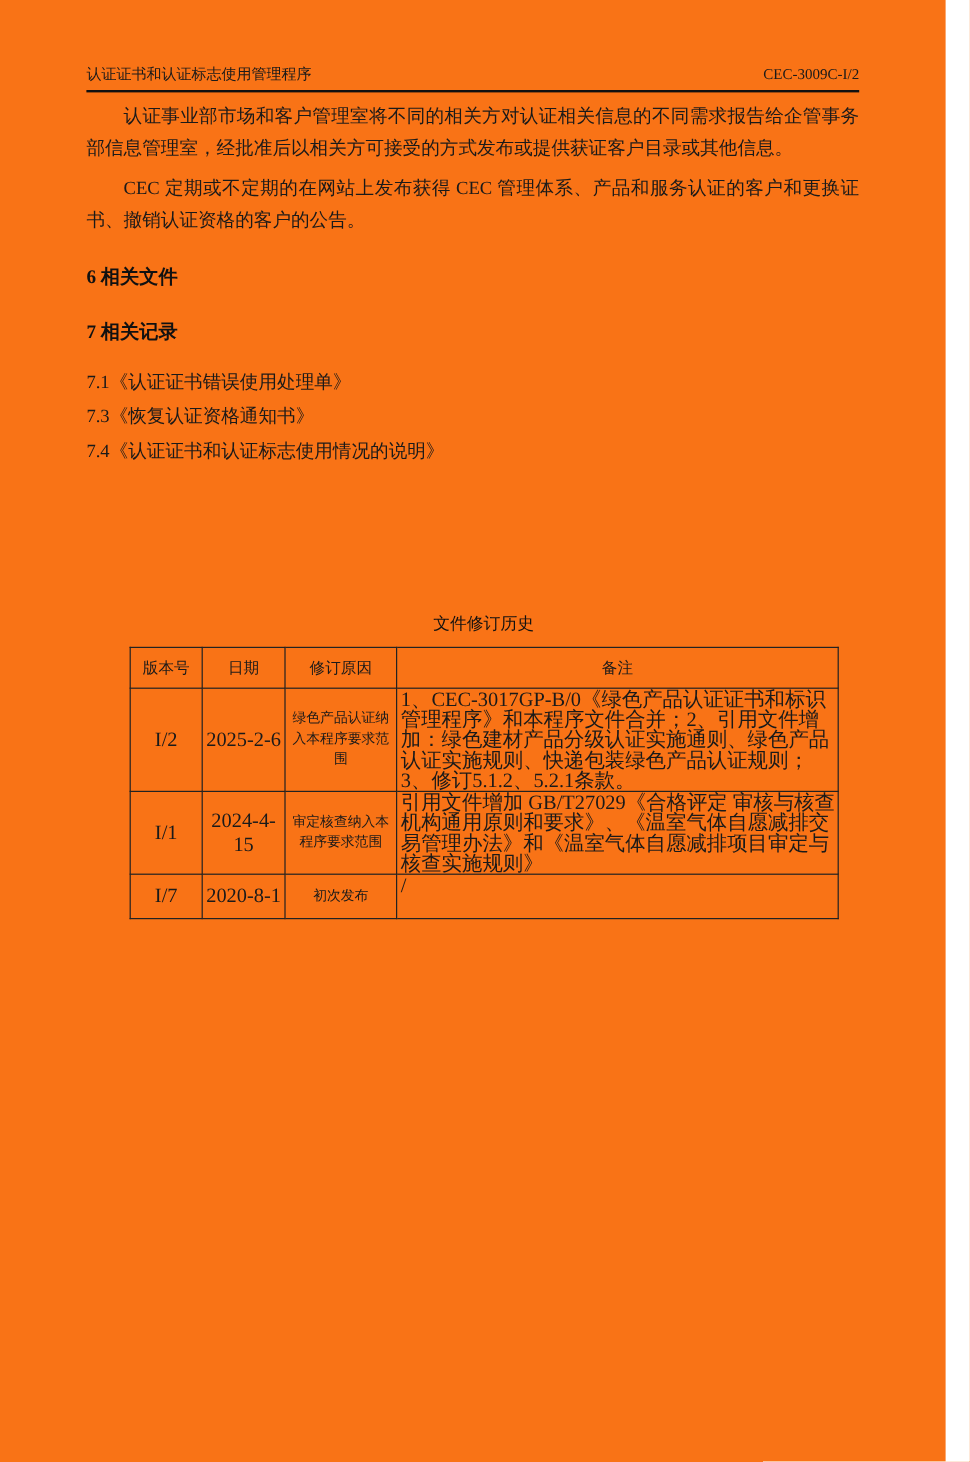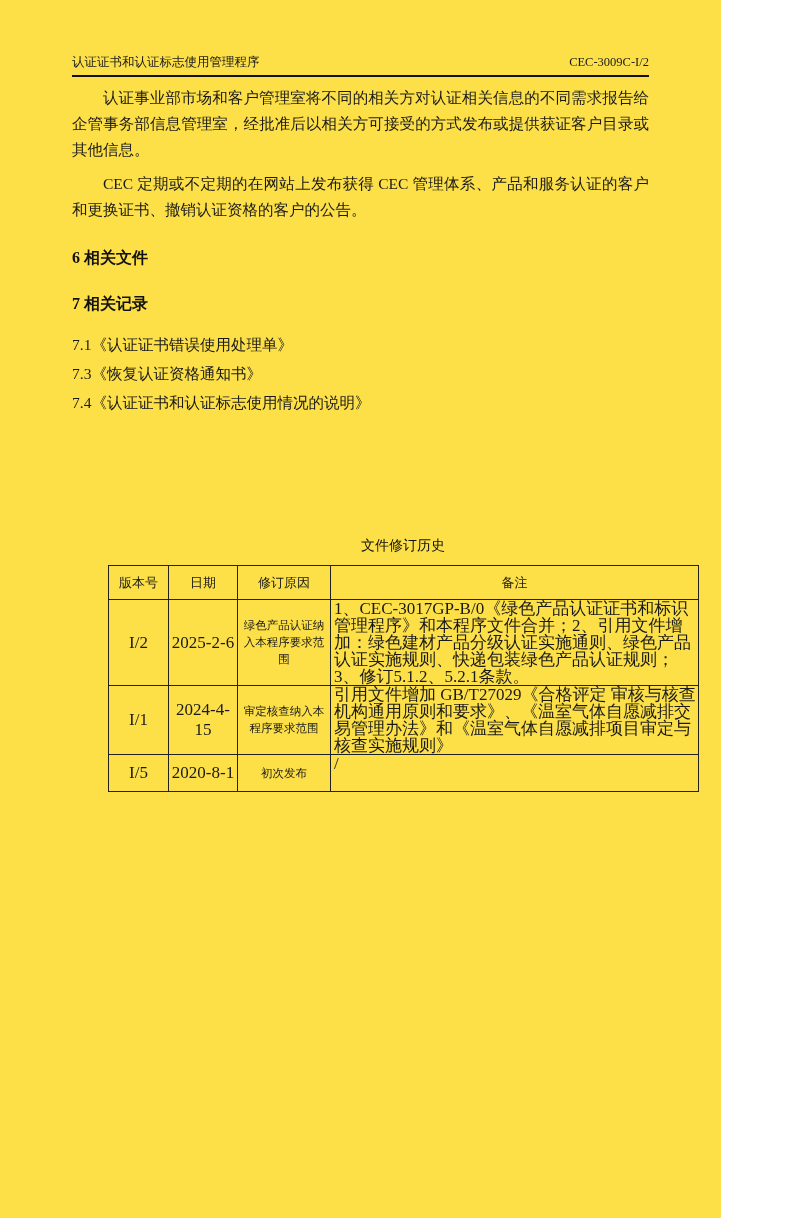--- a/index.html
+++ b/index.html
@@ -1,21 +1,21 @@
 <!DOCTYPE html>
 <html><head>
 <meta charset="utf-8">
 <style>
   * { margin: 0; padding: 0; box-sizing: border-box; }
   html, body { background: #ffffff; }
   .page {
     position: relative;
-    width: 721px;
+    width: 788px;
     height: 1218px;
-    background: #fde047;
+    background: #f97316;
     color: #1a1a1a;
     font-family: "Liberation Serif", "DejaVu Serif", serif;
     overflow: hidden;
   }
   .content {
     padding: 0 72px;
   }
   
   .doc-header {
     display: flex;
@@ -150,21 +150,21 @@
             <td class="c-reason">绿色产品认证纳入本程序要求范围</td>
             <td class="c-remark">1、CEC-3017GP-B/0《绿色产品认证证书和标识管理程序》和本程序文件合并；2、引用文件增加：绿色建材产品分级认证实施通则、绿色产品认证实施规则、快递包装绿色产品认证规则；3、修订5.1.2、5.2.1条款。</td>
           </tr>
           <tr class="r-1">
             <td class="c-version">I/1</td>
             <td class="c-date">2024-4-15</td>
             <td class="c-reason">审定核查纳入本程序要求范围</td>
             <td class="c-remark">引用文件增加 GB/T27029《合格评定 审核与核查机构通用原则和要求》、《温室气体自愿减排交易管理办法》和《温室气体自愿减排项目审定与核查实施规则》</td>
           </tr>
           <tr class="r-2">
-            <td class="c-version">I/5</td>
+            <td class="c-version">I/7</td>
             <td class="c-date">2020-8-1</td>
             <td class="c-reason centered">初次发布</td>
             <td class="c-remark">/</td>
           </tr>
         </tbody>
       </table>
     </div>
 
   </div>
 </div>

